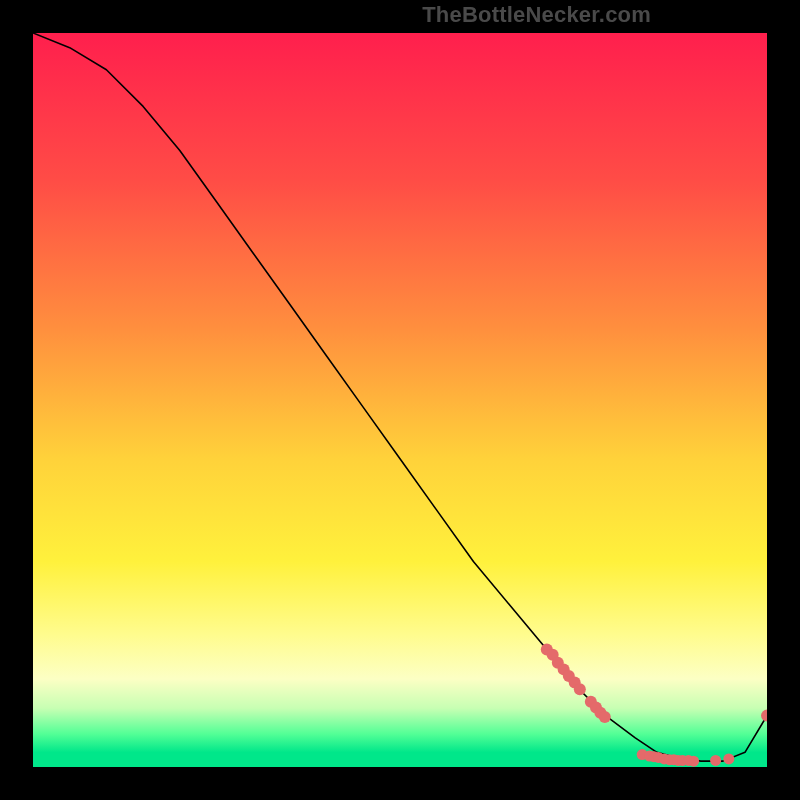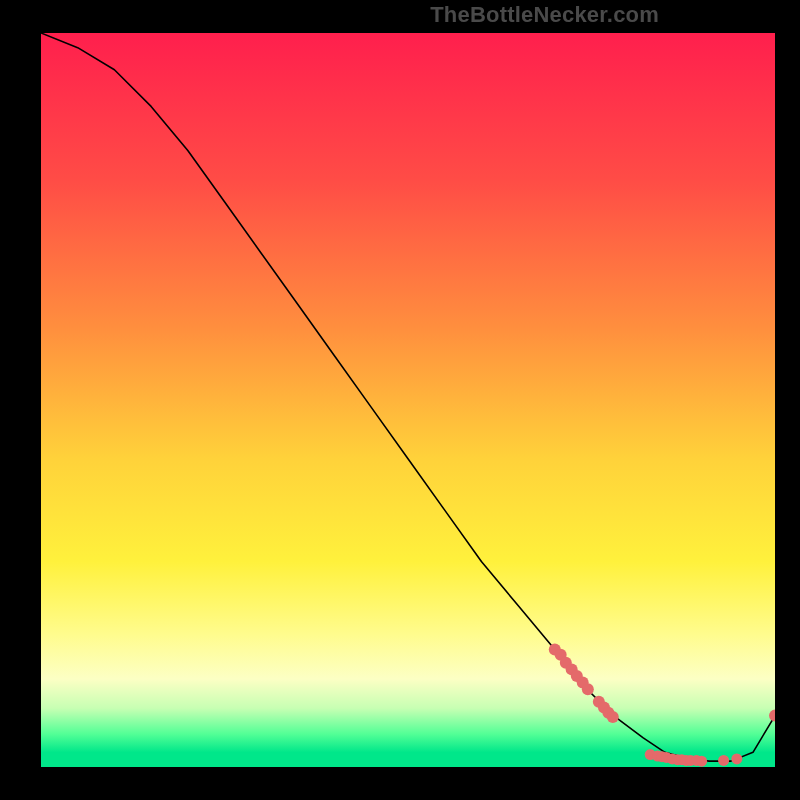--- a/index.html
+++ b/index.html
@@ -7,21 +7,21 @@
     padding: 0;
     background: #000;
     width: 800px;
     height: 800px;
     overflow: hidden;
     font-family: Arial, Helvetica, sans-serif;
     position: relative;
   }
   .stage {
     position: absolute;
-    left: 8px;
+    left: 0;
     top: 0;
     width: 659px;
     height: 800px;
   }
   .watermark {
     position: absolute;
     top: 2px;
     right: 8px;
     color: #4a4a4a;
     font-size: 22px;

